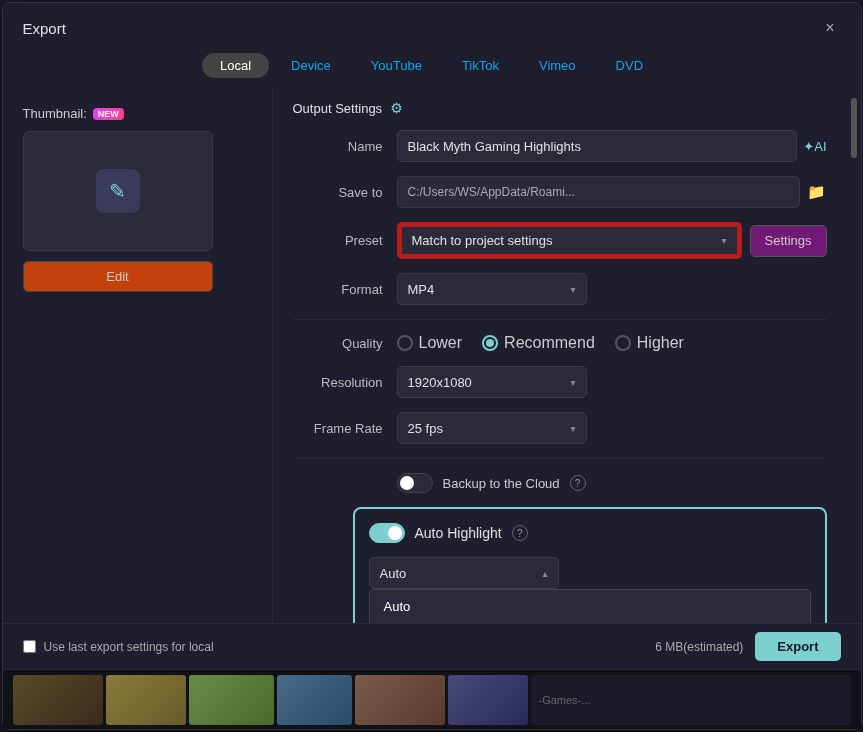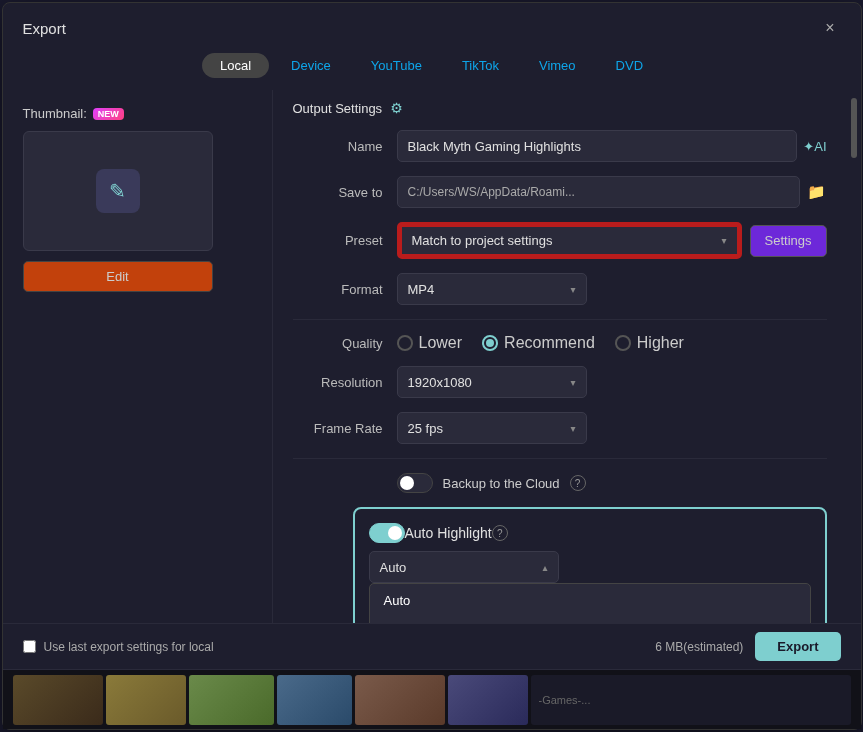--- a/index.html
+++ b/index.html
@@ -226,21 +226,21 @@
       color: #e0e0e0;
       padding: 6px 10px;
       font-size: 13px;
       min-height: 32px;
       display: flex;
       align-items: center;
       justify-content: space-between;
       cursor: pointer;
     }
     .settings-btn {
-      background: #6d28d9;
+      background: #701a75;
       border: 1px solid #555;
       border-radius: 5px;
       color: #ccc;
       padding: 6px 14px;
       font-size: 13px;
       cursor: pointer;
       min-height: 32px;
     }
     .chevron { color: #888; font-size: 10px; }
     .ai-icon { color: #7ecfcf; font-size: 13px; cursor: pointer; }
@@ -335,21 +335,22 @@
     .auto-highlight-section {
       border: 2px solid #7ecfcf;
       border-radius: 8px;
       padding: 14px 14px 0 14px;
       margin-left: 60px;
       position: relative;
     }
     .ah-header {
       display: flex;
       align-items: center;
-      margin-bottom: 8px;
+      gap: 10px;
+      margin-bottom: 14px;
     }
     .ah-dropdown-wrapper {
       position: relative;
     }
     .ah-dropdown {
       background: #2a2a3a;
       border: 1px solid #3a3a4a;
       border-radius: 5px;
       color: #e0e0e0;
       padding: 6px 10px;

